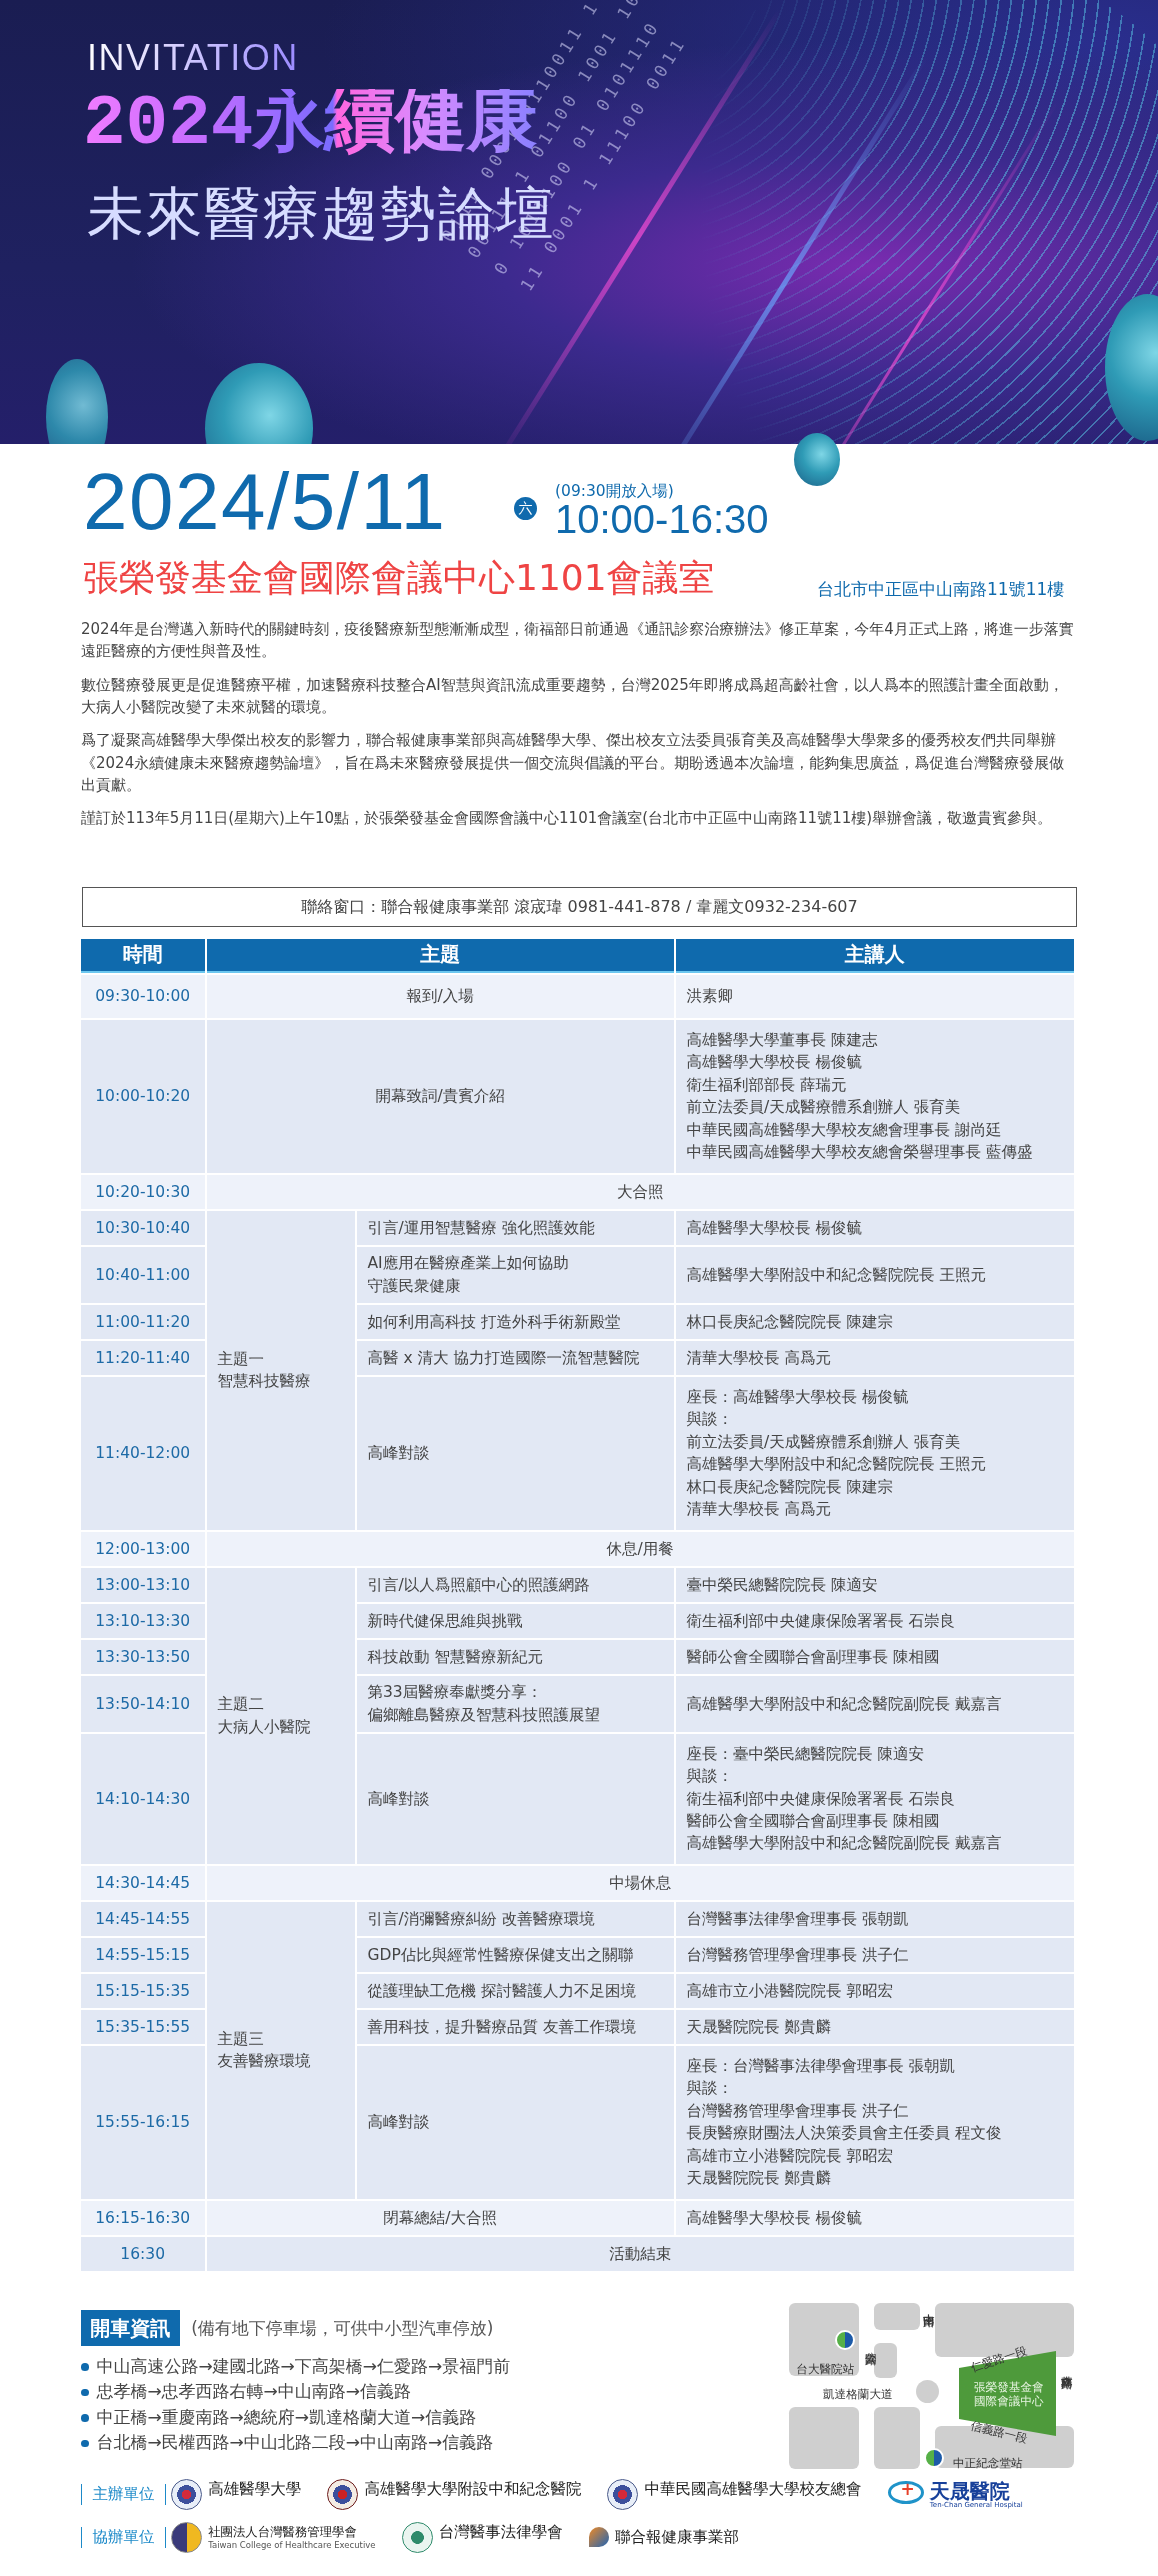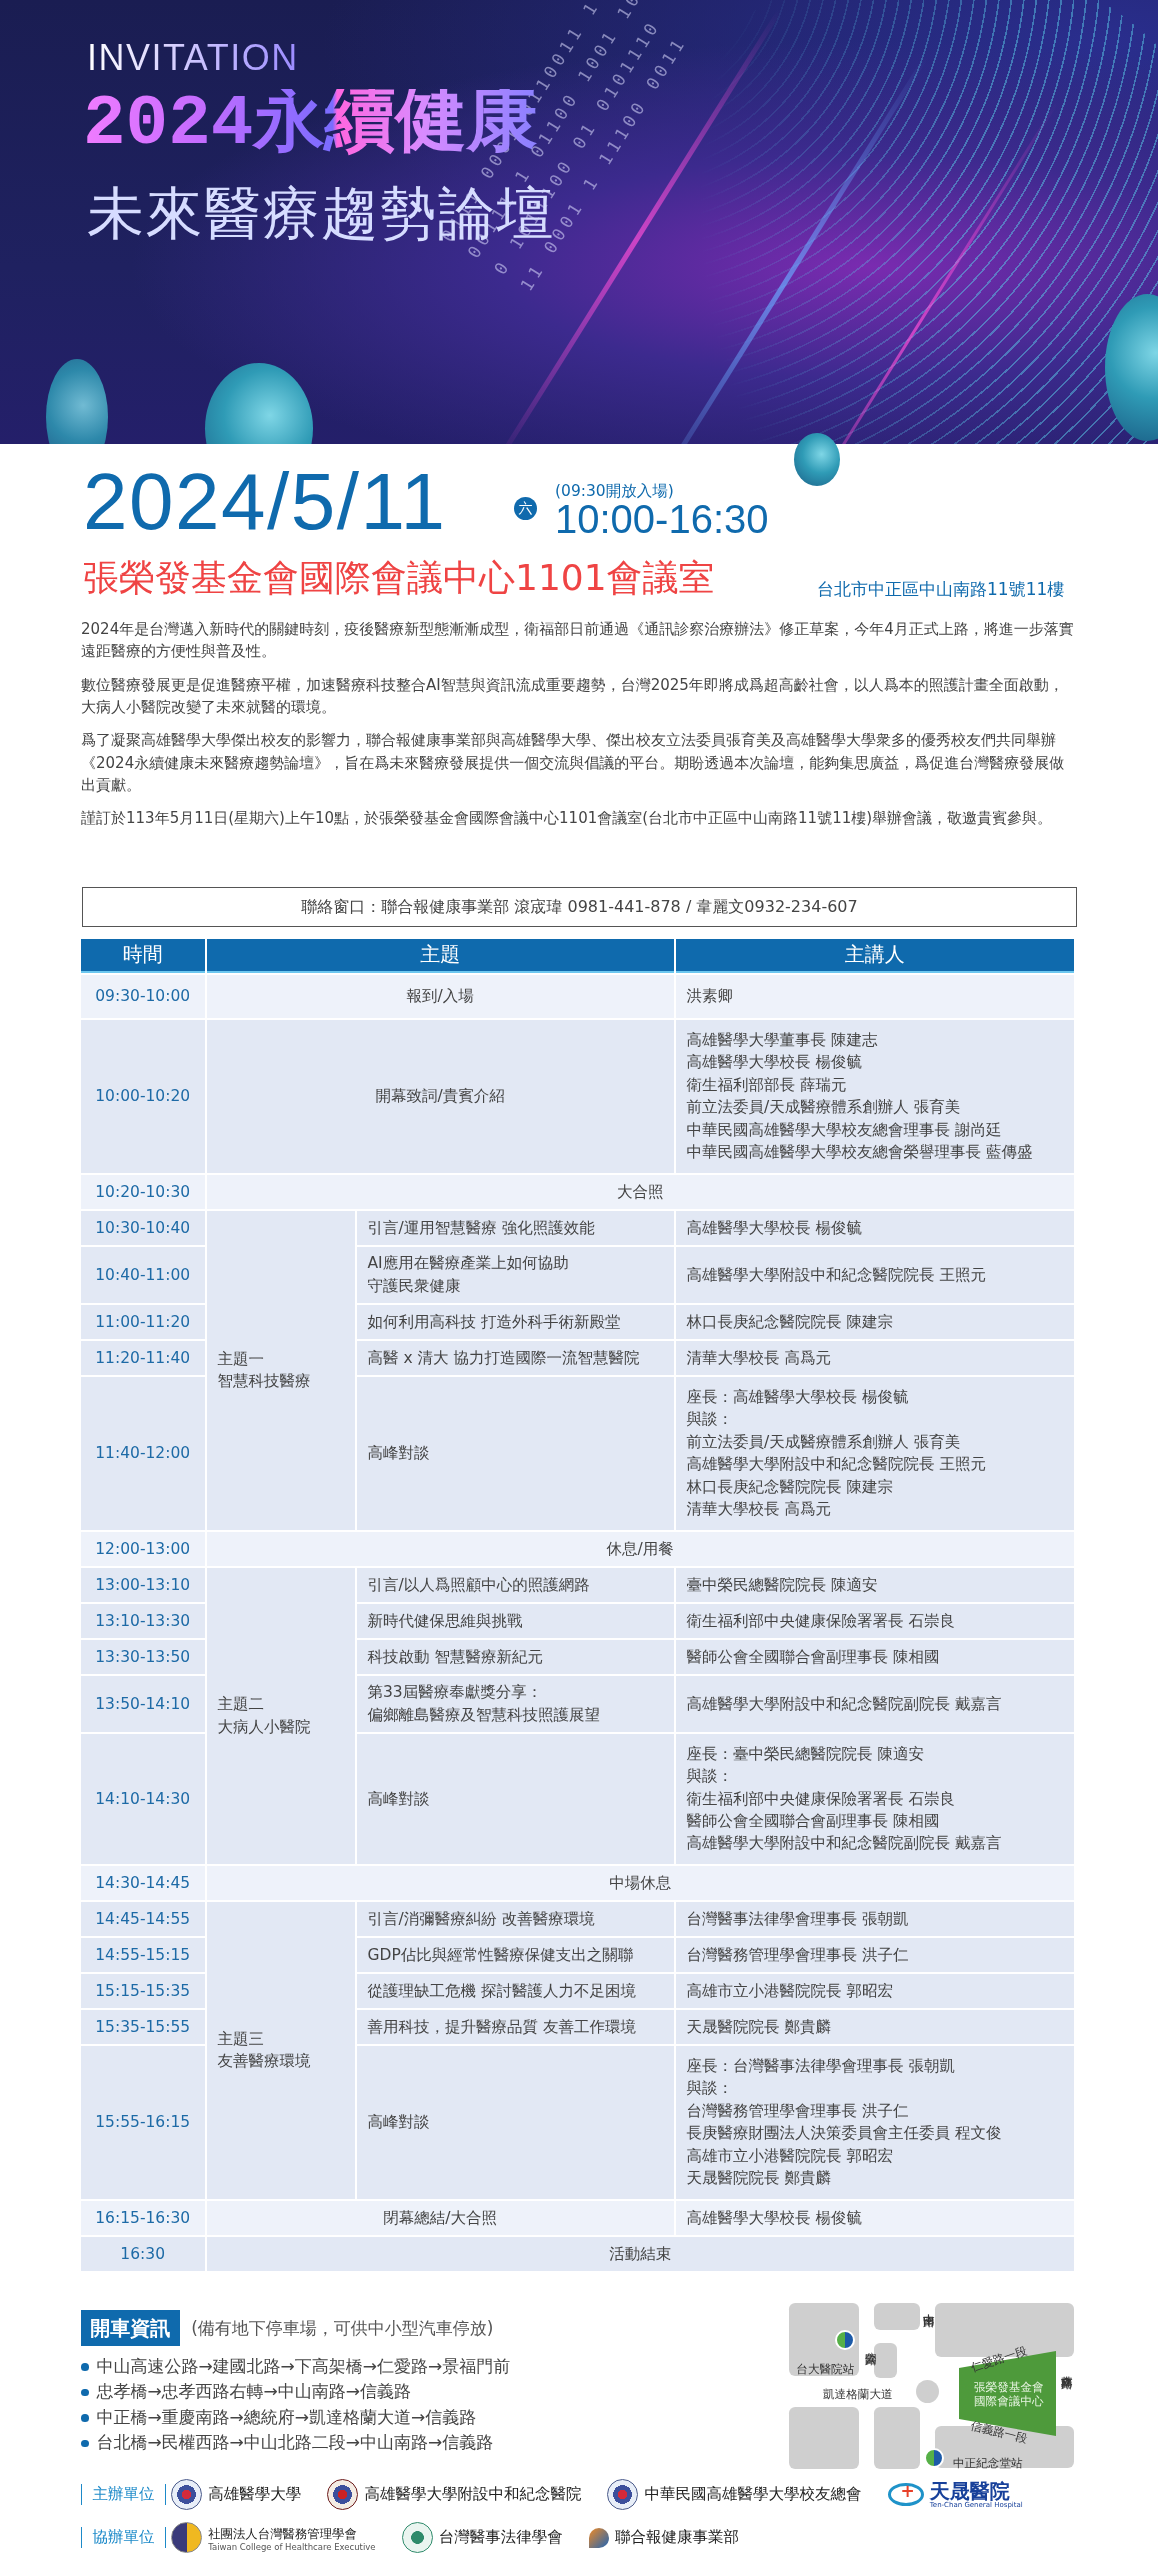--- a/index.html
+++ b/index.html
@@ -23,21 +23,21 @@
 .date{position:absolute;left:83px;top:462px;font-size:80px;color:#0f6aad;line-height:1;font-family:"Liberation Sans",sans-serif;letter-spacing:1.5px}
 .dow{position:absolute;left:514px;top:497px;width:23px;height:23px;border-radius:50%;background:#0f6aad;color:#fff;font-size:14px;text-align:center;line-height:23px}
 .open{position:absolute;left:555px;top:481px;font-size:15.5px;color:#0f6aad}
 .time{position:absolute;left:555px;top:499px;font-size:40px;color:#0f6aad;line-height:1;font-family:"Liberation Sans",sans-serif}
 .venue{position:absolute;left:83px;top:558px;font-size:36px;color:#ef4444;line-height:1.1}
 .addr{position:absolute;left:817px;top:578px;font-size:17px;color:#0f6aad}
 .intro{position:absolute;left:81px;top:618px;width:997px;font-size:15px;line-height:22.4px;color:#444}
 .intro p{margin-bottom:10.8px}
 .contact{position:absolute;left:82px;top:887px;width:995px;height:40px;border:1.5px solid #555;font-size:16px;line-height:37px;text-align:center;color:#444}
 table.agenda{position:absolute;left:81px;top:939px;width:997px;border-collapse:separate;border-spacing:2.3px;margin:-2.3px;font-size:15.5px}
-table.agenda th{background:#0f6aad;color:#fff;font-size:20px;font-weight:400;height:34px;border-bottom:2.3px solid #6cc7ef}
+table.agenda th{background:#0f6aad;color:#fff;font-size:20px;font-weight:700;height:34px;border-bottom:2.3px solid #6cc7ef}
 table.agenda td{background:#e2e8f4;color:#444;padding:4.6px 10.8px;line-height:22.4px;vertical-align:middle}
 table.agenda tr.light td{background:#eef2fa}
 table.agenda td.tm{color:#1d6aa6;text-align:center;width:124px;white-space:nowrap;padding:4.6px 3.1px}
 table.agenda td.c{text-align:center}
 .drive{position:absolute;left:81px;top:2310px;width:680px}
 .drive-tag{display:inline-block;background:#0f6aad;color:#fff;font-size:20px;font-weight:700;padding:4.6px 9.3px;vertical-align:middle}
 .drive-note{font-size:17px;color:#555;vertical-align:middle;margin-left:7.7px}
 .drive ul{list-style:none;margin-top:7.7px}
 .drive li{font-size:17px;color:#444;line-height:25.5px}
 .drive li .dot{display:inline-block;width:7.7px;height:7.7px;border-radius:50%;background:#0f6aad;margin-right:7.7px;vertical-align:middle}
@@ -45,21 +45,21 @@
 .blk{position:absolute;background:#cfcfcf;border-radius:6.2px}
 .map .lbl{position:absolute;font-size:11.6px;color:#333;line-height:1.1}
 .map .vert{writing-mode:vertical-rl;letter-spacing:0.8px}
 .map .site{position:absolute;left:182px;top:56px;width:97px;height:85px;background:#4e9a3b;clip-path:polygon(0 20%,100% 0,100% 100%,0 80%)}
 .map .sitetxt{position:absolute;left:197px;top:85px;color:#e8f5e2;font-size:11.6px;line-height:14px;text-align:center}
 .map .mrt{position:absolute;width:20px;height:20px;border-radius:50%;background:conic-gradient(#1c5aa8 0 50%,#56b047 50% 100%);border:2.3px solid #fff}
 .map .circle{position:absolute;left:139px;top:85px;width:23px;height:23px;border-radius:50%;background:#cfcfcf}
 .orgs{position:absolute;left:81px;top:2476px;width:1004px}
 .orgrow{display:flex;align-items:center;height:37px;margin-bottom:6.2px}
 .orglabel{color:#1d8ac9;font-size:15.5px;width:85px;border-left:1.5px solid #1d8ac9;border-right:1.5px solid #1d8ac9;padding:0 6.2px;text-align:center;margin-right:5px}
-.org{display:flex;align-items:center;margin-right:26px;font-size:15.5px;color:#222}
+.org{display:flex;align-items:flex-start;margin-right:26px;font-size:15.5px;color:#222}
 .seal{width:31px;height:31px;border-radius:50%;margin-right:6.2px;border:1.5px solid #4a5a8a;background:radial-gradient(circle,#d42a3a 0 22%,#3c4f9c 23% 45%,#e8eef8 46%)}
 .seal.maroon{border-color:#6b1a1a;background:radial-gradient(circle,#c22 0 22%,#3c4f9c 23% 45%,#f4ece4 46%)}
 .seal.gold{border-color:#888;background:linear-gradient(90deg,#3a3a7a 50%,#f0b820 50%)}
 .seal.green{border-color:#2f8b6b;background:radial-gradient(circle,#2f8b6b 0 30%,#eaf5f0 32%)}
 .logo-tc{width:36px;height:23px;border-radius:50%;border:3.1px solid #1f93c9;margin-right:6.2px;position:relative;background:#fff}
 .logo-tc::after{content:"+";position:absolute;left:10px;top:-4.6px;color:#e8412a;font-weight:700;font-size:17px}
 .tc-name{font-size:20px;font-weight:700;color:#17409a;line-height:1}
 .tc-sub{font-size:7px;color:#17409a}
 .udn{width:20px;height:20px;border-radius:50% 50% 50% 0;background:linear-gradient(135deg,#f08a24,#1e63b5);margin-right:6.2px}
 .small-en{font-size:8.5px;color:#555;display:block;line-height:1}

